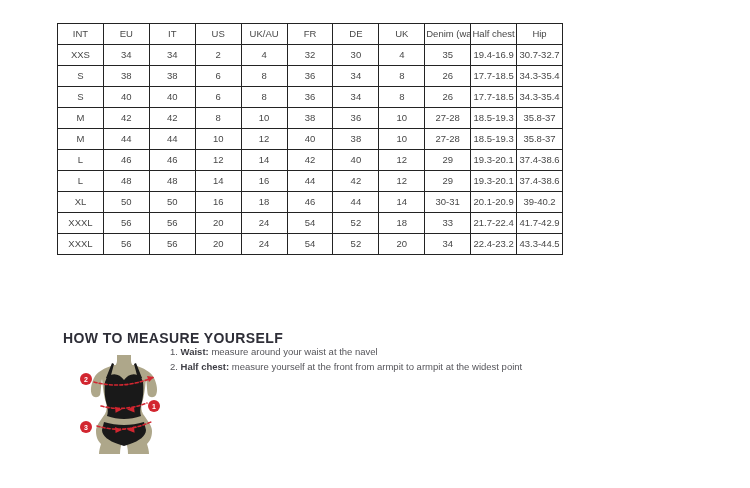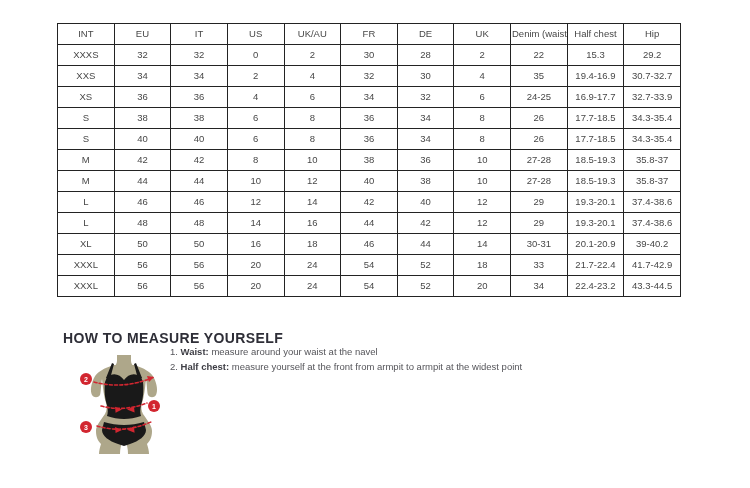--- a/index.html
+++ b/index.html
@@ -16,21 +16,21 @@
     width: 750px;
     height: 488px;
     background: #ffffff;
   }
 
   
   table.size-table {
     position: absolute;
     left: 57px;
     top: 23px;
-    width: 624px;
+    width: 506px;
     border-collapse: collapse;
     table-layout: fixed;
   }
   table.size-table th,
   table.size-table td {
     border: 1px solid #232323;
     height: 20px;
     padding: 0 1px;
     font-size: 9.5px;
     font-weight: 400;
@@ -97,57 +97,31 @@
           <th>FR</th>
           <th>DE</th>
           <th>UK</th>
           <th>Denim (waist)</th>
           <th>Half chest</th>
           <th>Hip</th>
         </tr>
     </thead>
     <tbody>
         <tr>
-          <td>XXXS</td>
-          <td>32</td>
-          <td>32</td>
-          <td>0</td>
-          <td>2</td>
-          <td>30</td>
-          <td>28</td>
-          <td>2</td>
-          <td>22</td>
-          <td>15.3</td>
-          <td>29.2</td>
-        </tr>
-        <tr>
           <td>XXS</td>
           <td>34</td>
           <td>34</td>
           <td>2</td>
           <td>4</td>
           <td>32</td>
           <td>30</td>
           <td>4</td>
           <td>35</td>
           <td>19.4-16.9</td>
           <td>30.7-32.7</td>
-        </tr>
-        <tr>
-          <td>XS</td>
-          <td>36</td>
-          <td>36</td>
-          <td>4</td>
-          <td>6</td>
-          <td>34</td>
-          <td>32</td>
-          <td>6</td>
-          <td>24-25</td>
-          <td>16.9-17.7</td>
-          <td>32.7-33.9</td>
         </tr>
         <tr>
           <td>S</td>
           <td>38</td>
           <td>38</td>
           <td>6</td>
           <td>8</td>
           <td>36</td>
           <td>34</td>
           <td>8</td>

